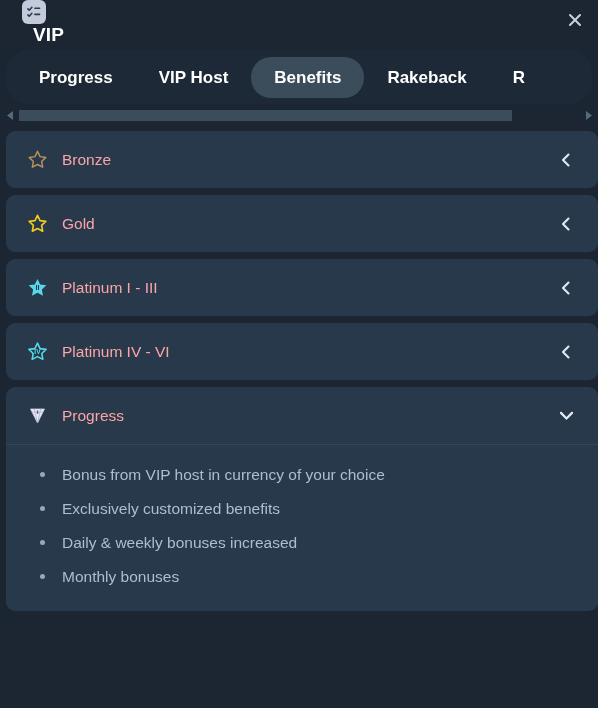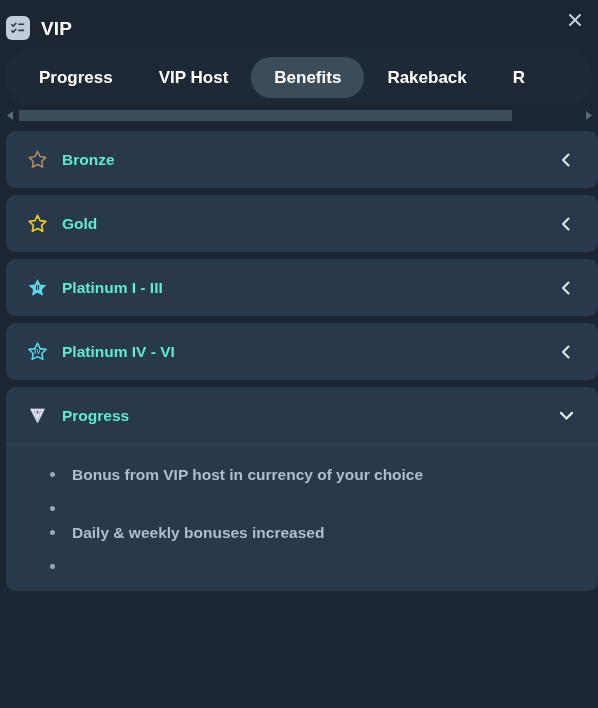--- a/index.html
+++ b/index.html
@@ -12,24 +12,25 @@
     background: #1b2632;
     font-family: "Liberation Sans", sans-serif;
     color: #ffffff;
     -webkit-font-smoothing: antialiased;
   }
 
   
   .header {
     height: 40px;
     display: flex;
-    align-items: flex-end;
-    padding: 0 14px 0 6px;
+    align-items: flex-start;
+    padding: 0 14px 0 22px;
     background: #1b2632;
     position: relative;
+    flex-direction: column;
   }
   .app-icon {
     width: 24px;
     height: 24px;
     border-radius: 6px;
     background: #c3cbdb;
     display: flex;
     align-items: center;
     justify-content: center;
     flex: 0 0 auto;
@@ -142,38 +143,37 @@
   .tier-star {
     width: 22px;
     height: 22px;
     flex: 0 0 auto;
     display: flex;
     align-items: flex-start;
     justify-content: center;
   }
   .tier-name {
     font-size: 15.5px;
-    font-weight: bold;
-    color: #5eead4;
+    font-weight: normal;
+    color: #fca5a5;
     margin-left: 14px;
     flex: 1 1 auto;
   }
   .tier-chevron {
     width: 20px;
     height: 20px;
     flex: 0 0 auto;
     display: flex;
     align-items: center;
     justify-content: center;
     cursor: pointer;
   }
   .tier-body {
     border-top: 1px solid #33465a;
-    padding: 16px 20px 14px 30px;
-    font-weight: bold;
+    padding: 16px 20px 14px 20px;
   }
   .benefit-row {
     display: flex;
     align-items: flex-start;
     padding: 2px 0 8px 0;
   }
   .benefit-bullet {
     width: 5px;
     height: 5px;
     border-radius: 50%;
@@ -320,24 +320,26 @@
         </svg>
       </span>
     </div>
     <div class="tier-body">
       <div class="benefit-row">
         <span class="benefit-bullet"></span>
         <span class="benefit-text">Bonus from VIP host in currency of your choice</span>
       </div>
       <div class="benefit-row">
         <span class="benefit-bullet"></span>
+        <span class="benefit-text">Exclusively customized benefits</span>
       </div>
       <div class="benefit-row">
         <span class="benefit-bullet"></span>
         <span class="benefit-text">Daily &amp; weekly bonuses increased</span>
       </div>
       <div class="benefit-row">
         <span class="benefit-bullet"></span>
+        <span class="benefit-text">Monthly bonuses</span>
       </div>
     </div>
   </div>
 
 </div>
 
 </body></html>

